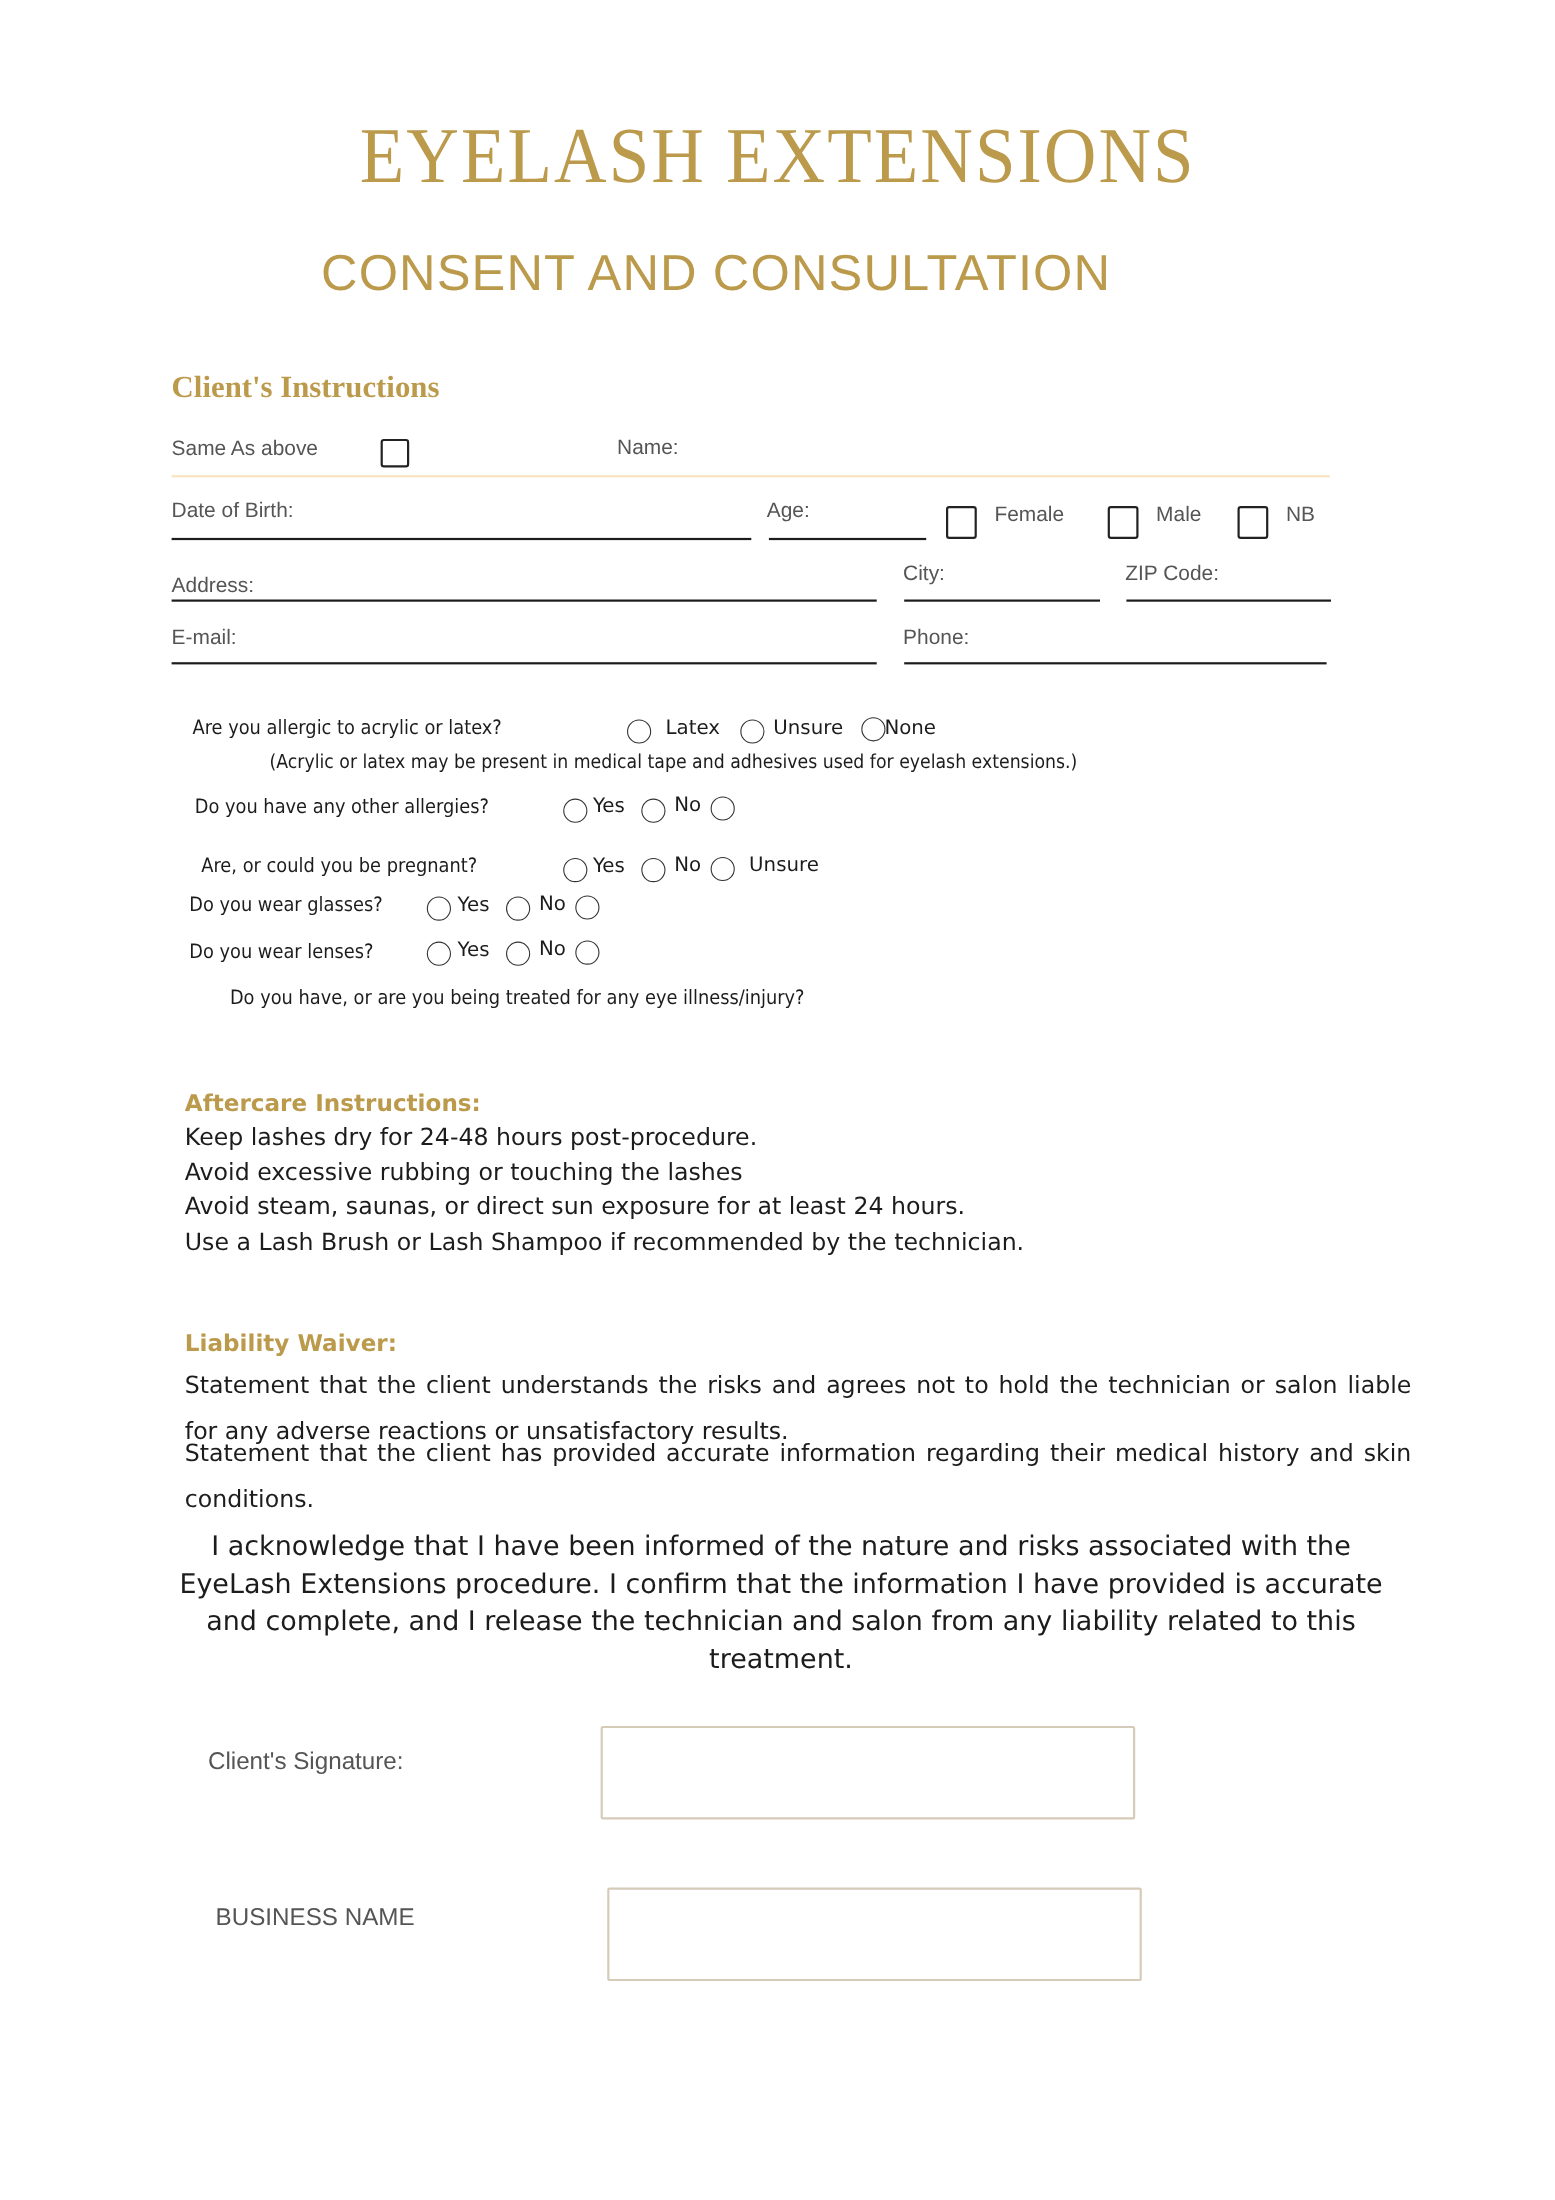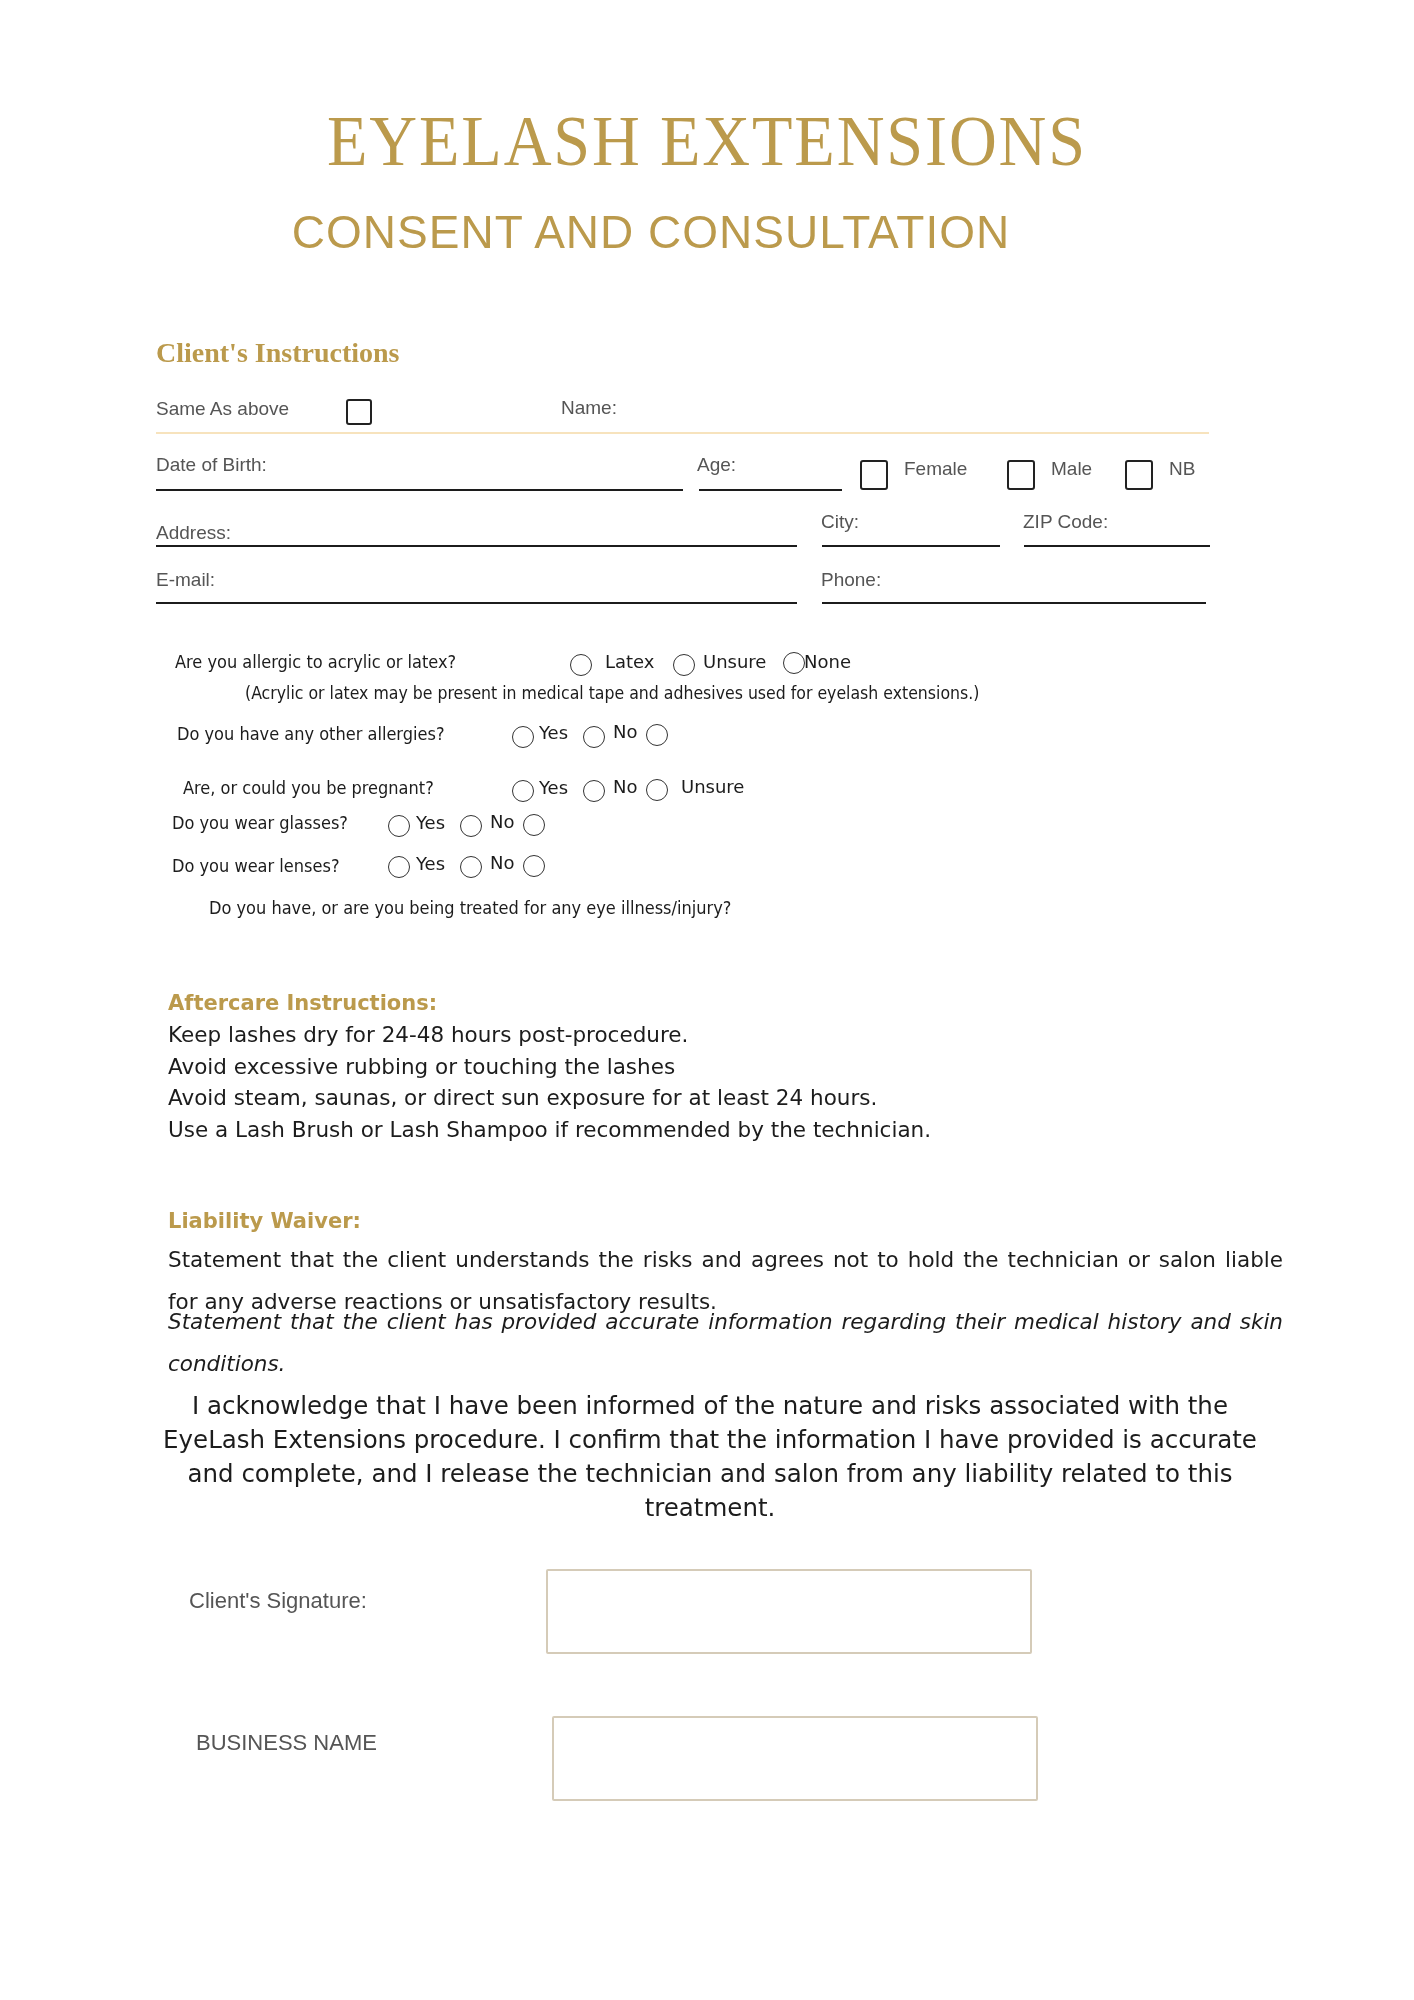--- a/index.html
+++ b/index.html
@@ -1,19 +1,19 @@
 <!DOCTYPE html>
 <html><head>
 <meta charset="utf-8">
 <style>
   html, body { margin: 0; padding: 0; background: #ffffff; }
   body { width: 1414px; height: 2000px; position: relative; overflow: hidden; font-family: "Liberation Sans", sans-serif; color: #222; }
   .abs { position: absolute; white-space: nowrap; }
   .title { left: 0; width: 1414px; text-align: center; font-family: "Liberation Serif", serif; font-size: 72px; letter-spacing: 2px; top: 100px; transform: scaleX(0.92); color: #bb9a4c; }
-  .subtitle { left: 0; width: 1302px; text-align: center; font-size: 46px; top: 205px; letter-spacing: 1px; color: #bb9a4c; }
+  .subtitle { left: 0; width: 1302px; text-align: center; font-size: 46px; top: 221px; letter-spacing: 1px; color: #bb9a4c; }
   .section-head { font-family: "Liberation Serif", serif; font-size: 28px; font-weight: bold; color: #bb9a4c; }
   .label { font-size: 19px; color: #555; }
   .line { position: absolute; height: 2px; background: #1c1c1c; }
   .line.light { background: #f7e3bd; height: 2px; }
   .chk { position: absolute; width: 26px; height: 26px; border: 2px solid #222; border-radius: 3px; box-sizing: border-box; background: #fff; }
   .q { font-family: "DejaVu Sans Condensed", "DejaVu Sans", sans-serif; font-size: 18px; color: #1c1c1c; text-align: center; }
   .radio { position: absolute; width: 22px; height: 22px; border: 1.5px solid #333; border-radius: 50%; box-sizing: border-box; background: #fff; }
   .opt { font-family: "DejaVu Sans", sans-serif; font-size: 18px; color: #1c1c1c; }
   .para-head { font-family: "DejaVu Sans", sans-serif; font-weight: bold; font-size: 21px; color: #bb9a4c; }
   .para { font-family: "DejaVu Sans", sans-serif; font-size: 21.5px; color: #1c1c1c; }
@@ -100,21 +100,21 @@
 <div class="abs q" style="left:193px; top:897px;margin-left:16px;">Do you have, or are you being treated for any eye illness/injury?</div>
 
 <div class="abs para-head" style="left:168px; top:991px;">Aftercare Instructions:</div>
 <div class="abs para" style="left:168px; top:1022px;">Keep lashes dry for 24-48 hours post-procedure.</div>
 <div class="abs para" style="left:168px; top:1054px;">Avoid excessive rubbing or touching the lashes</div>
 <div class="abs para" style="left:168px; top:1085px;">Avoid steam, saunas, or direct sun exposure for at least 24 hours.</div>
 <div class="abs para" style="left:168px; top:1117px;">Use a Lash Brush or Lash Shampoo if recommended by the technician.</div>
 
 <div class="abs para-head" style="left:168px; top:1209px;">Liability Waiver:</div>
 <div class="abs para justify" style="left:168px; top:1239px;">Statement that the client understands the risks and agrees not to hold the technician or salon liable for any adverse reactions or unsatisfactory results.</div>
-<div class="abs para justify" style="left:168px; top:1301px;font-style:italic;">Statement that the client has provided accurate information regarding their medical history and skin conditions.</div>
+<div class="abs para justify" style="left:168px; top:1301px;">Statement that the client has provided accurate information regarding their medical history and skin conditions.</div>
 
 <div class="abs ack" style="top:1389px;">I acknowledge that I have been informed of the nature and risks associated with the EyeLash Extensions procedure. I confirm that the information I have provided is accurate and complete, and I release the technician and salon from any liability related to this treatment.</div>
 
 <div class="abs sig-label" style="left:189px; top:1588px;">Client's Signature:</div>
 <div class="box" style="left:546px; top:1569px; width:486px; height:85px;"></div>
 
 <div class="abs sig-label" style="left:196px; top:1730px;">BUSINESS NAME</div>
 <div class="box" style="left:552px; top:1716px; width:486px; height:85px;"></div>
 
 </body></html>

